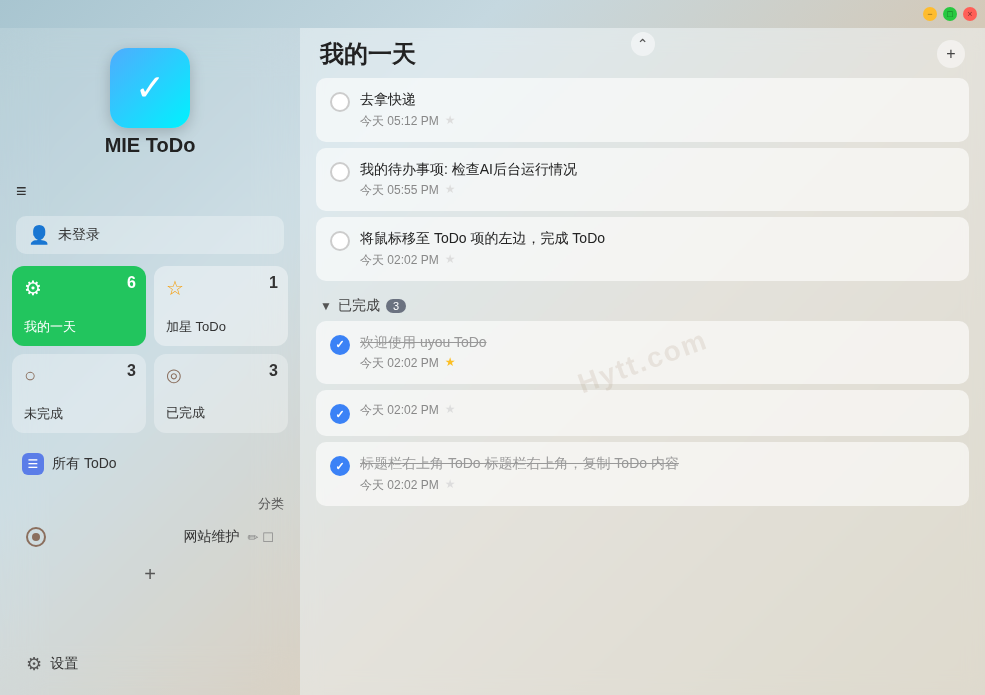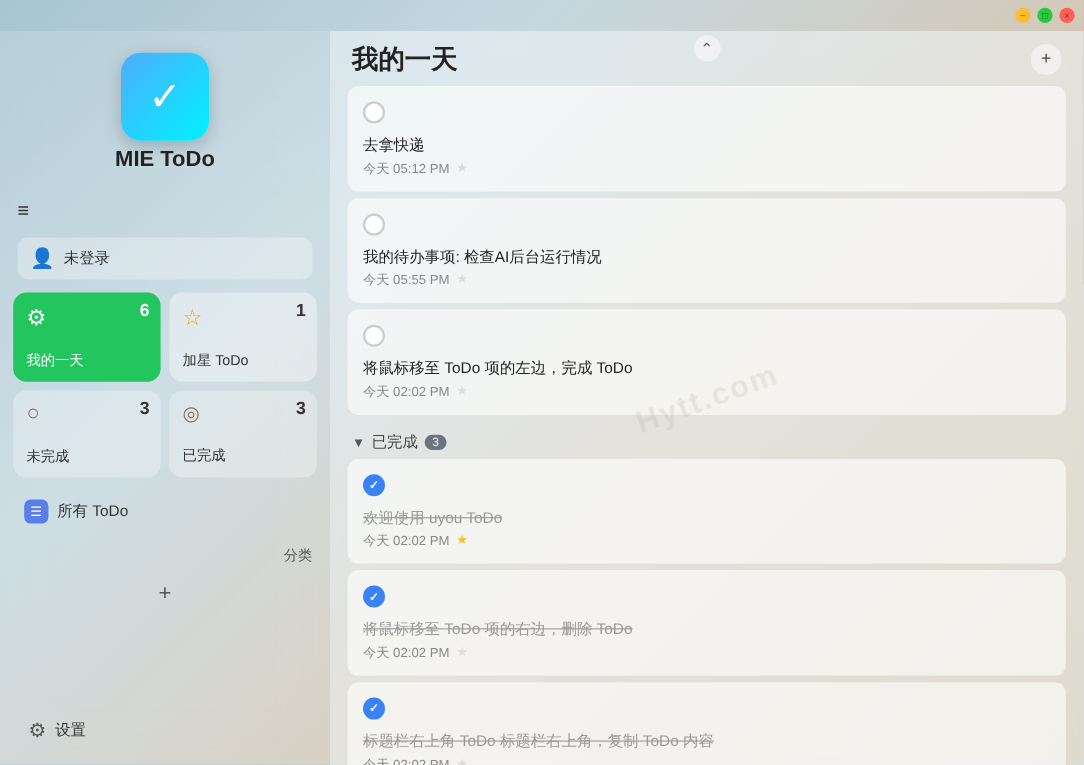--- a/index.html
+++ b/index.html
@@ -338,21 +338,20 @@
 
     .task-item {
       background: rgba(255,255,255,0.6);
       border-radius: 10px;
       padding: 12px 14px;
       margin-bottom: 6px;
       display: flex;
       align-items: flex-start;
       gap: 10px;
       cursor: pointer;
-      flex-direction: column;
     }
 
     .task-checkbox {
       width: 20px;
       height: 20px;
       border-radius: 50%;
       border: 2px solid #ccc;
       background: white;
       flex-shrink: 0;
       margin-top: 2px;
@@ -560,20 +559,30 @@
 
       <div class="all-todo-section">
         <div class="all-todo-row">
           <div class="all-todo-icon">☰</div>
           <span class="all-todo-label">所有 ToDo</span>
         </div>
       </div>
 
       <div class="category-section">
         <div class="category-title">分类</div>
+        <div class="category-item">
+          <div class="category-dot">
+            <div class="category-dot-inner"></div>
+          </div>
+          <span class="category-item-label">网站维护</span>
+          <div class="category-item-actions">
+            <span style="cursor:pointer;">✏</span>
+            <span style="cursor:pointer;">☐</span>
+          </div>
+        </div>
         <div class="add-category">+</div>
       </div>
 
       <div class="sidebar-footer">
         <div class="settings-row">
           <span class="settings-icon">⚙</span>
           <span class="settings-label">设置</span>
         </div>
       </div>
     </div>
@@ -637,21 +646,20 @@
             <div class="task-meta">
               <span class="task-time">今天 02:02 PM</span>
               <span class="task-star active">★</span>
             </div>
           </div>
         </div>
 
         <div class="task-item">
           <div class="task-checkbox checked"></div>
           <div class="task-content">
-            <div class="task-title completed">将鼠标移至 ToDo 项的右边，删除 ToDo</div>
             <div class="task-meta">
               <span class="task-time">今天 02:02 PM</span>
               <span class="task-star" style="color:#ddd;">★</span>
             </div>
           </div>
         </div>
 
         <div class="task-item">
           <div class="task-checkbox checked"></div>
           <div class="task-content">

